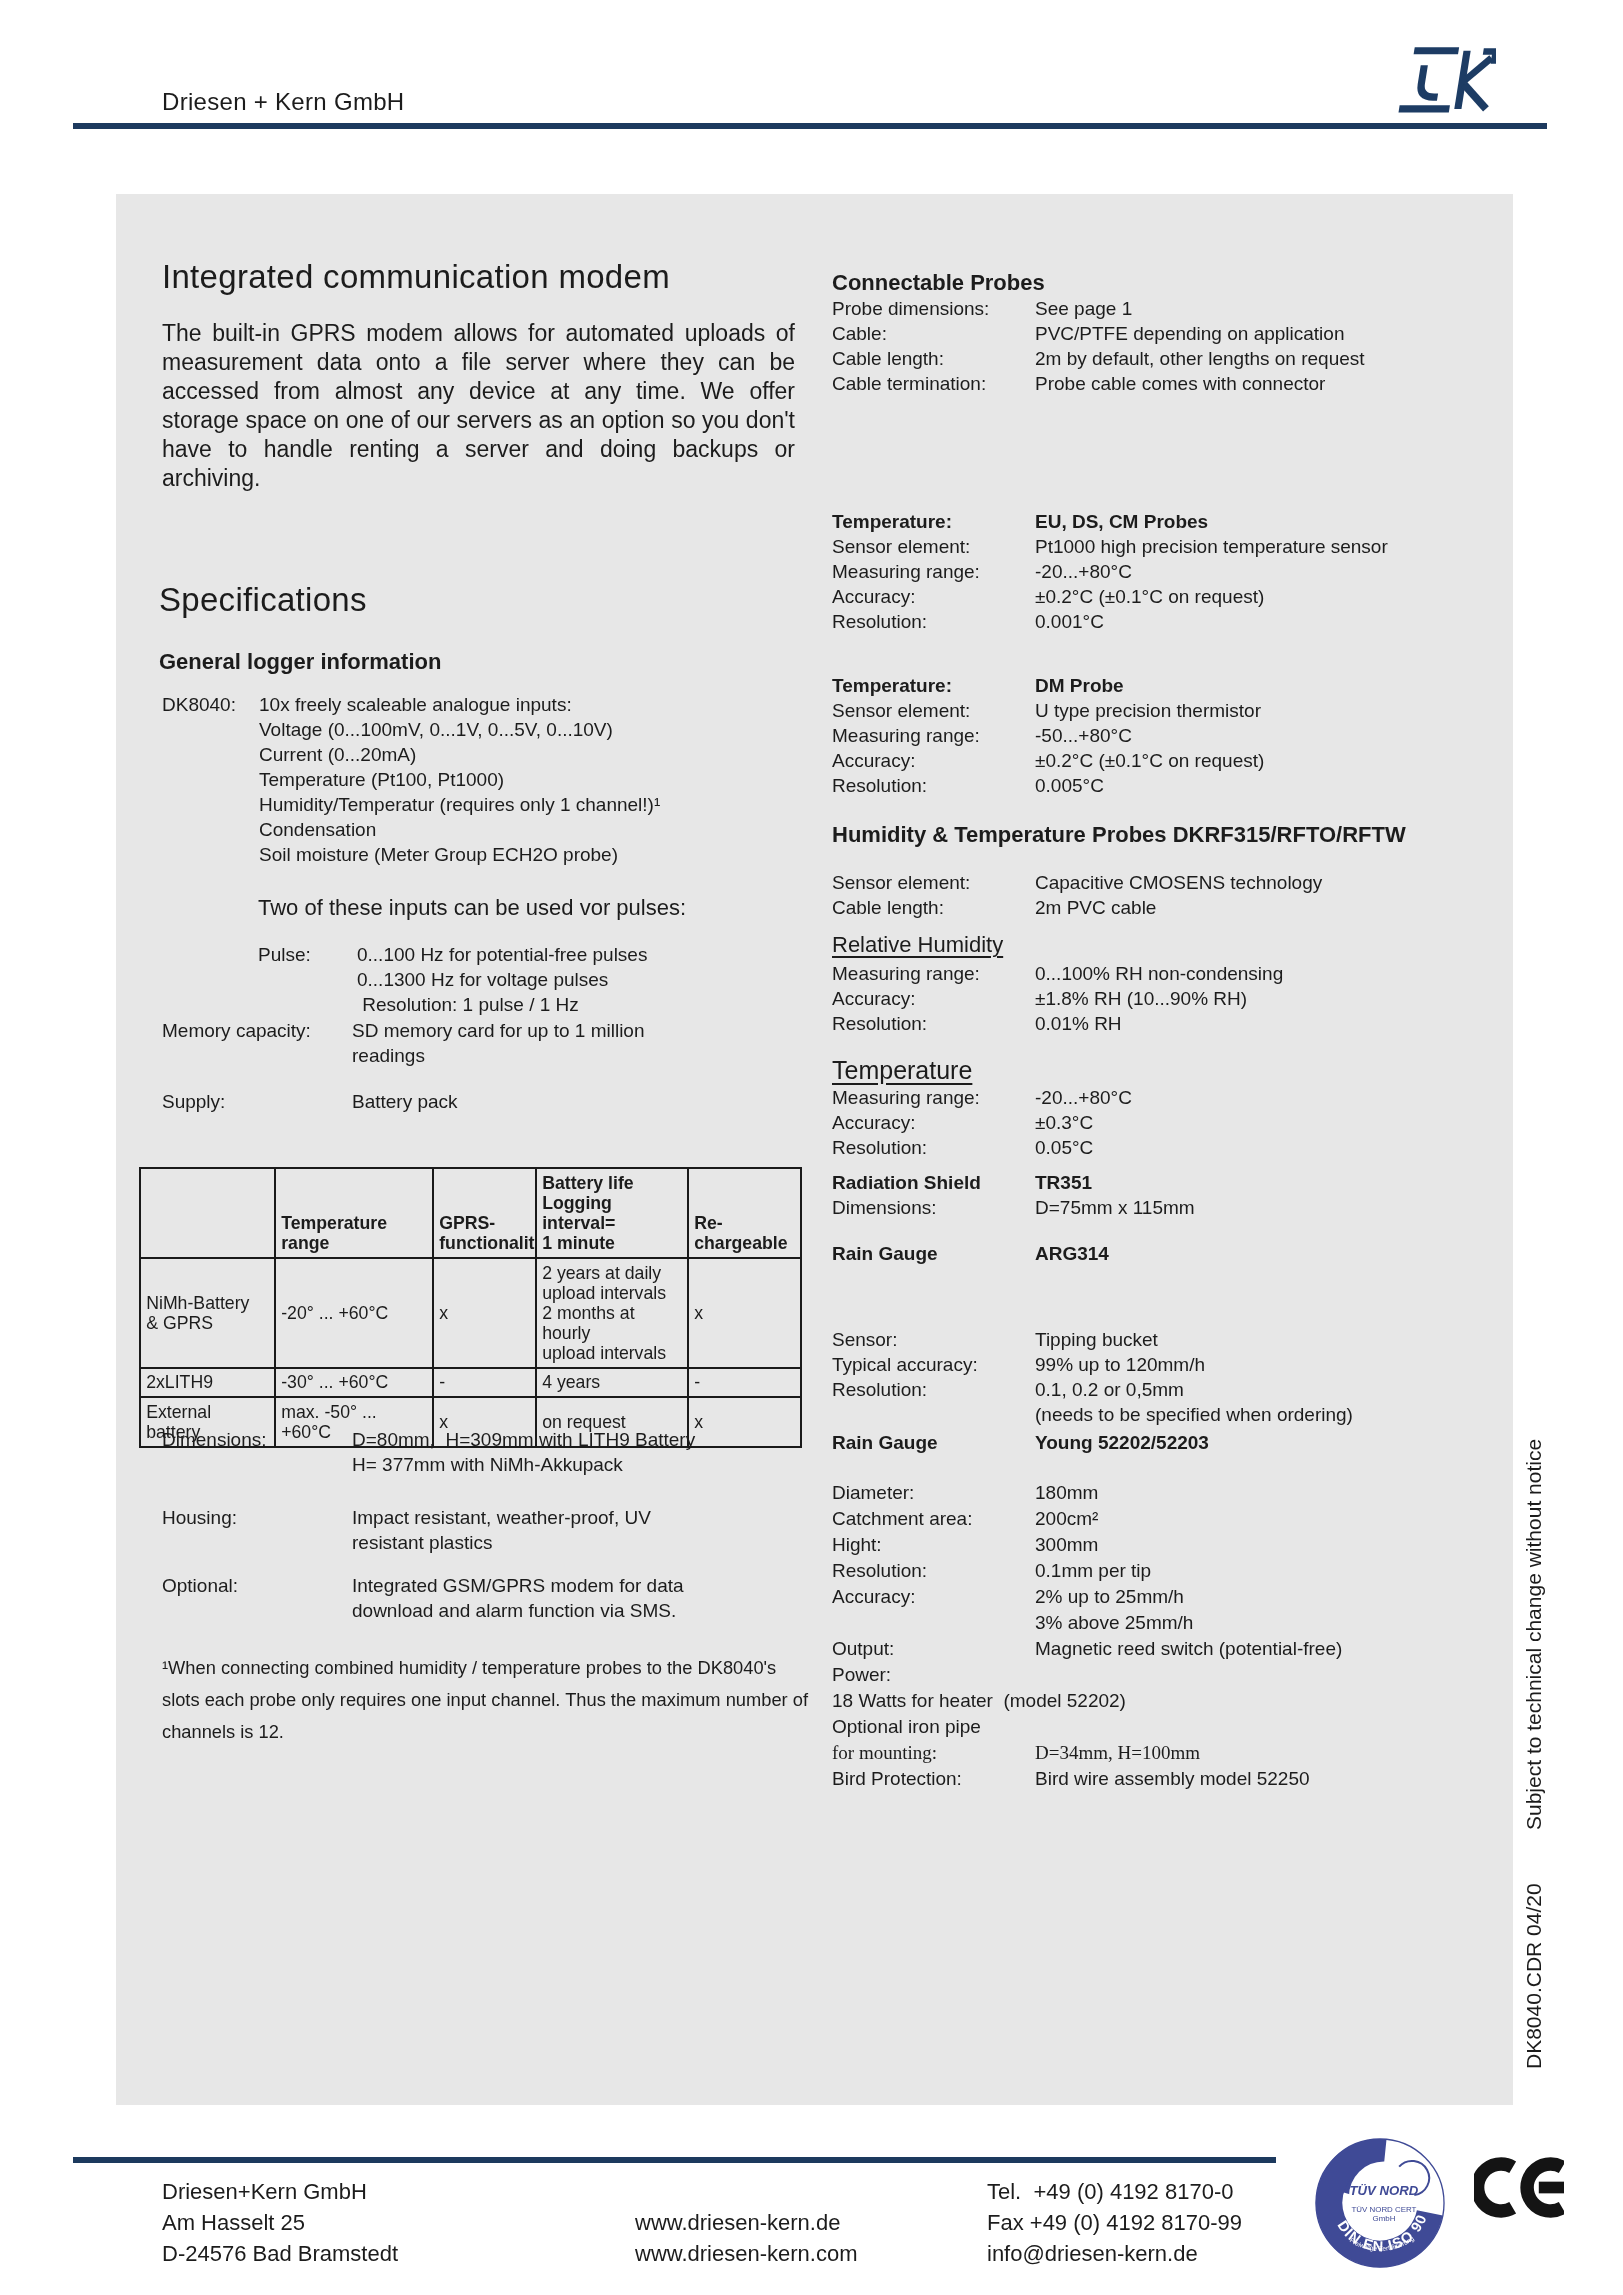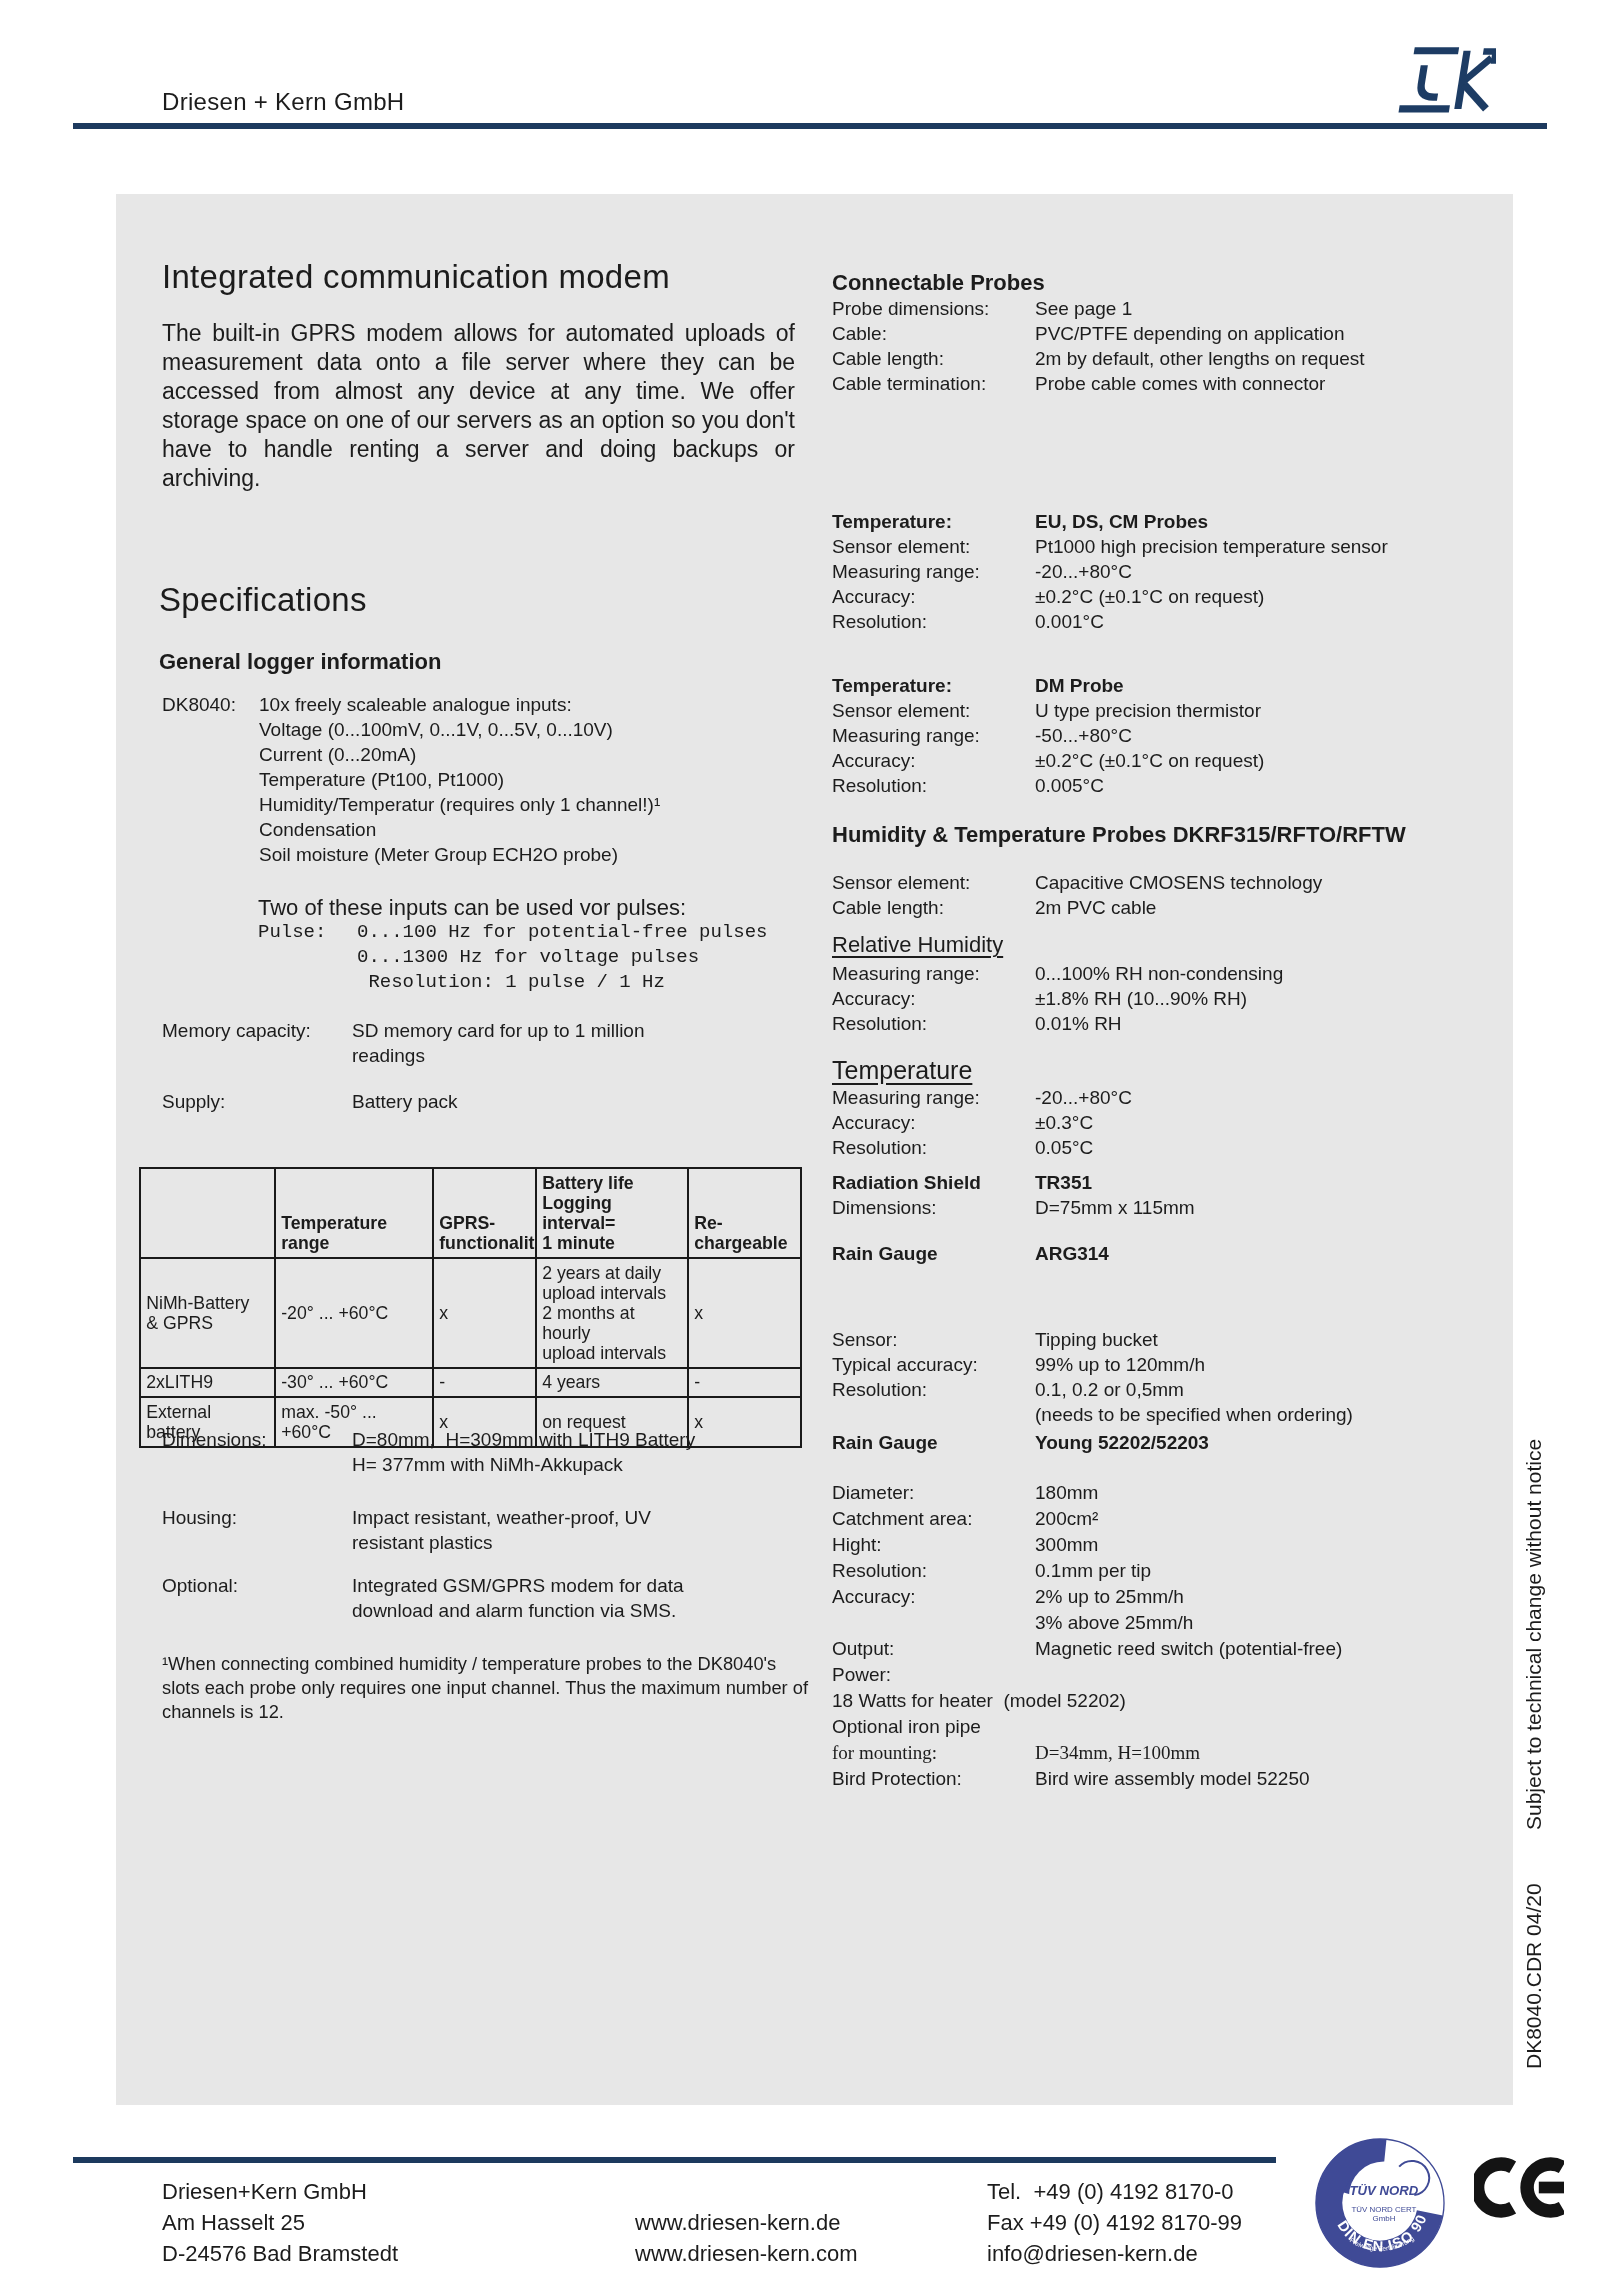--- a/index.html
+++ b/index.html
@@ -17,21 +17,21 @@
   .body-just{font-size:23px;line-height:29px;text-align:justify;white-space:pre-line;}
   .row{display:flex;font-size:19px;line-height:25px;}
   .row .lab{flex:none;}
   .val{white-space:pre-wrap;}
   .lw-left .lab{width:190px;}
   .lw-dk .lab{width:97px;}
   .lw-pulse .lab{width:99px;}
   .rrow .lab{width:203px;}
   .pair{font-weight:700;}
   .ul{text-decoration:underline;text-underline-offset:3.9px;}
-  .footnote{font-size:18.3px;line-height:24px;white-space:pre-wrap;}
+  .footnote{font-size:18.3px;line-height:32px;white-space:pre-wrap;}
   table.bat{border-collapse:collapse;table-layout:fixed;background:transparent;font-size:17.7px;line-height:20px;}
   table.bat th,table.bat td{border:2px solid #1a1a1a;text-align:left;padding:3.9px 5.2px;white-space:pre-line;overflow:hidden;}
   table.bat{border:1.3px solid #1a1a1a;}
   table.bat th{font-weight:700;vertical-align:bottom;}
   table.bat td{vertical-align:middle;}
   .vert-note{position:absolute;left:1522px;top:1374px;height:695px;width:30px;
     writing-mode:vertical-rl;transform:rotate(180deg);font-size:21px;color:#1c1c1c;}
   .vert-note .gap{margin-top:48px;}
   .foot-block{position:absolute;font-size:22px;line-height:31px;white-space:pre-wrap;}
 </style>
@@ -70,21 +70,21 @@
 Voltage (0...100mV, 0...1V, 0...5V, 0...10V)
 Current (0...20mA)
 Temperature (Pt100, Pt1000)
 Humidity/Temperatur (requires only 1 channel!)¹
 Condensation
 Soil moisture (Meter Group ECH2O probe)</span>
 </div>
 
 <div class="abs" style="left:258px;top:895px;font-size:22px;line-height:25px;">Two of these inputs can be used vor pulses:</div>
 
-<div class="abs row lw-pulse" style="left:258px;top:920px;width:563px;font-family:Liberation Mono, monospace;">
+<div class="abs row lw-pulse" style="left:258px;top:942px;width:563px;">
   <span class="lab">Pulse:</span>
   <span class="val">0...100 Hz for potential-free pulses
 0...1300 Hz for voltage pulses
  Resolution: 1 pulse / 1 Hz</span>
 </div>
 
 <div class="abs row lw-left" style="left:162px;top:1018px;width:654px;">
   <span class="lab">Memory capacity:</span>
   <span class="val">SD memory card for up to 1 million
 readings</span>

